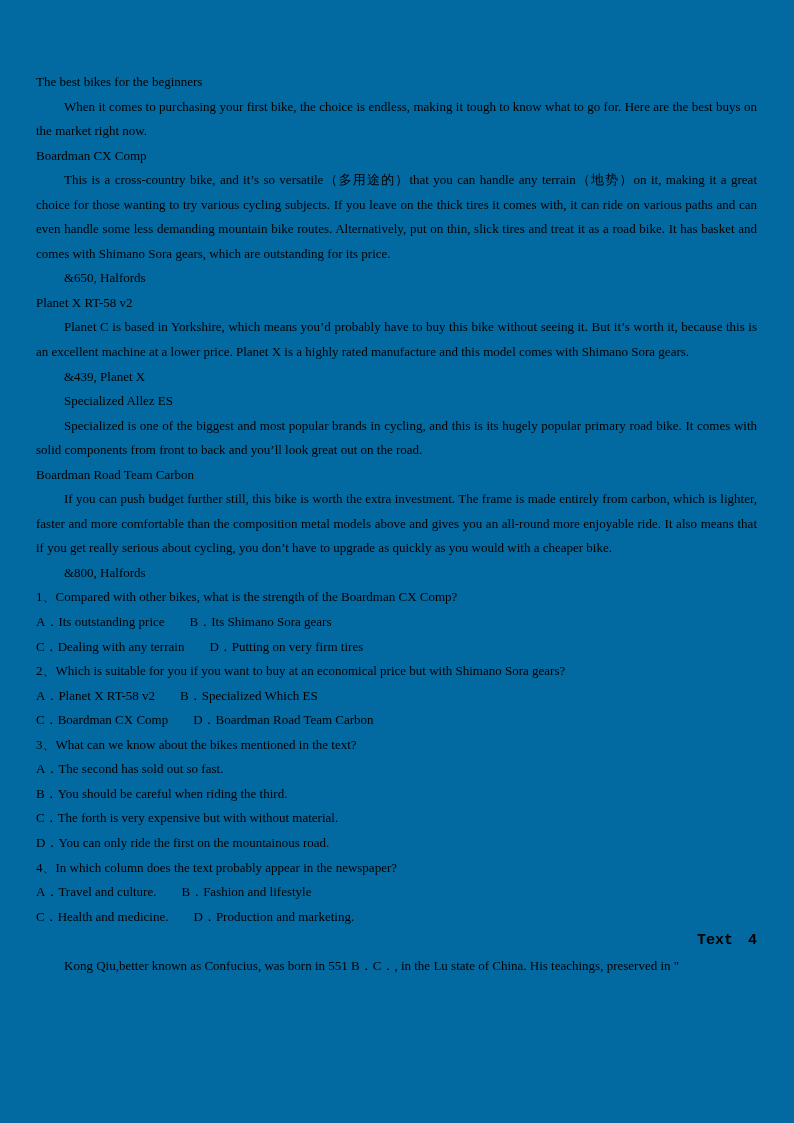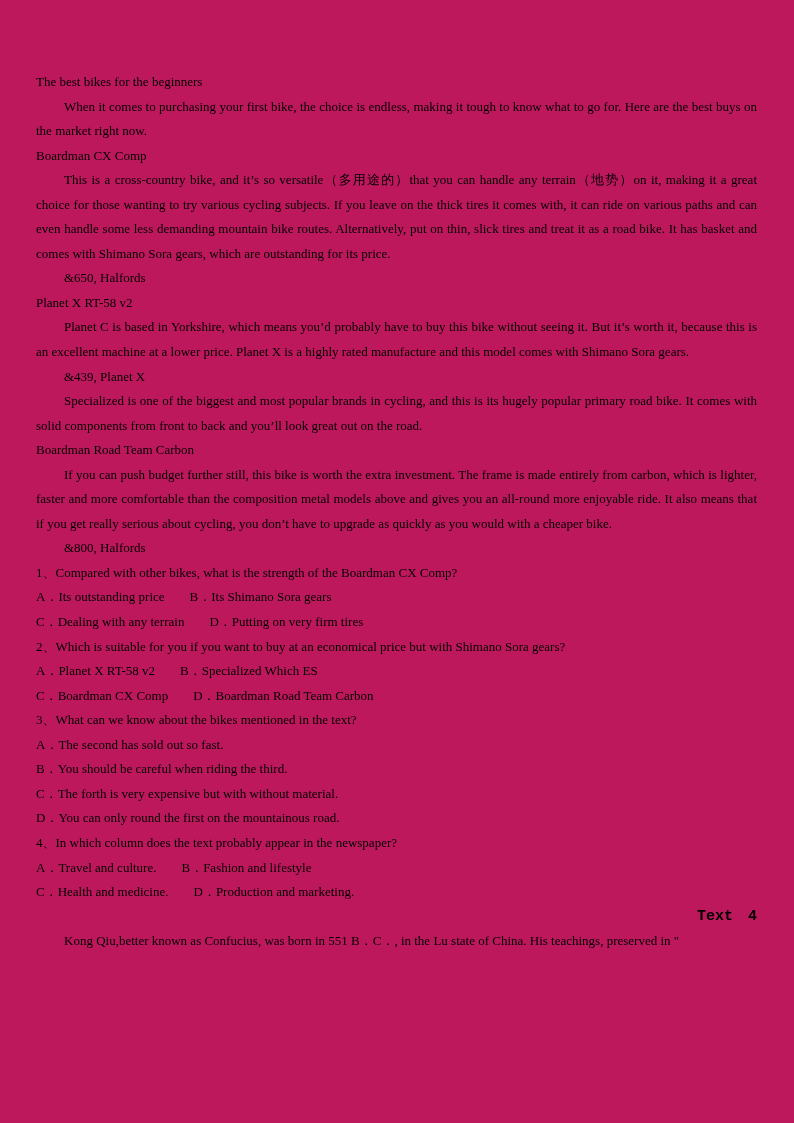--- a/index.html
+++ b/index.html
@@ -1,20 +1,20 @@
 <!DOCTYPE html>
 <html><head>
 <meta charset="utf-8">
 <style>
   html, body { margin: 0; padding: 0; background: #ffffff; }
   .page {
     position: relative;
     width: 794px;
     height: 1123px;
-    background: #be185d;
+    background: #0369a1;
     color: #000000;
     box-sizing: border-box;
     padding: 70px 37px 0 36px;
     font-family: "Liberation Serif", "DejaVu Serif", serif;
     font-size: 13px;
     line-height: 24.55px;
     overflow: hidden;
   }
   .para { margin: 0; }
   .just { text-align: justify; }
@@ -37,20 +37,21 @@
   <div class="para indent just">When it comes to purchasing your first bike, the choice is endless, making it tough to know what to go for. Here are the best buys on the market right now.</div>
 
   <div class="para">Boardman CX Comp</div>
   <div class="para indent just">This is a cross-country bike, and it’s so versatile（多用途的）that you can handle any terrain（地势）on it, making it a great choice for those wanting to try various cycling subjects. If you leave on the thick tires it comes with, it can ride on various paths and can even handle some less demanding mountain bike routes. Alternatively, put on thin, slick tires and treat it as a road bike. It has basket and comes with Shimano Sora gears, which are outstanding for its price.</div>
   <div class="para indent">&amp;650, Halfords</div>
 
   <div class="para">Planet X RT-58 v2</div>
   <div class="para indent just">Planet C is based in Yorkshire, which means you’d probably have to buy this bike without seeing it. But it’s worth it, because this is an excellent machine at a lower price. Planet X is a highly rated manufacture and this model comes with Shimano Sora gears.</div>
   <div class="para indent">&amp;439, Planet X</div>
 
+  <div class="para indent">Specialized Allez ES</div>
   <div class="para indent just">Specialized is one of the biggest and most popular brands in cycling, and this is its hugely popular primary road bike. It comes with solid components from front to back and you’ll look great out on the road.</div>
 
   <div class="para">Boardman Road Team Carbon</div>
   <div class="para indent just">If you can push budget further still, this bike is worth the extra investment. The frame is made entirely from carbon, which is lighter, faster and more comfortable than the composition metal models above and gives you an all-round more enjoyable ride. It also means that if you get really serious about cycling, you don’t have to upgrade as quickly as you would with a cheaper bike.</div>
   <div class="para indent">&amp;800, Halfords</div>
 
   <div class="para just">1、Compared with other bikes, what is the strength of the Boardman CX Comp?</div>
   <div class="para opt-row">
     <span>A．Its outstanding price</span><span class="opt2">B．Its Shimano Sora gears</span>
   </div>
@@ -70,21 +71,21 @@
   <div class="para opt-row">
     <span>A．The second has sold out so fast.</span>
   </div>
   <div class="para opt-row">
     <span>B．You should be careful when riding the third.</span>
   </div>
   <div class="para opt-row">
     <span>C．The forth is very expensive but with without material.</span>
   </div>
   <div class="para opt-row">
-    <span>D．You can only round the first on the mountainous road.</span>
+    <span>D．You can only ride the first on the mountainous road.</span>
   </div>
 
   <div class="para just">4、In which column does the text probably appear in the newspaper?</div>
   <div class="para opt-row">
     <span>A．Travel and culture.</span><span class="opt2">B．Fashion and lifestyle</span>
   </div>
   <div class="para opt-row">
     <span>C．Health and medicine.</span><span class="opt2">D．Production and marketing.</span>
   </div>
 

